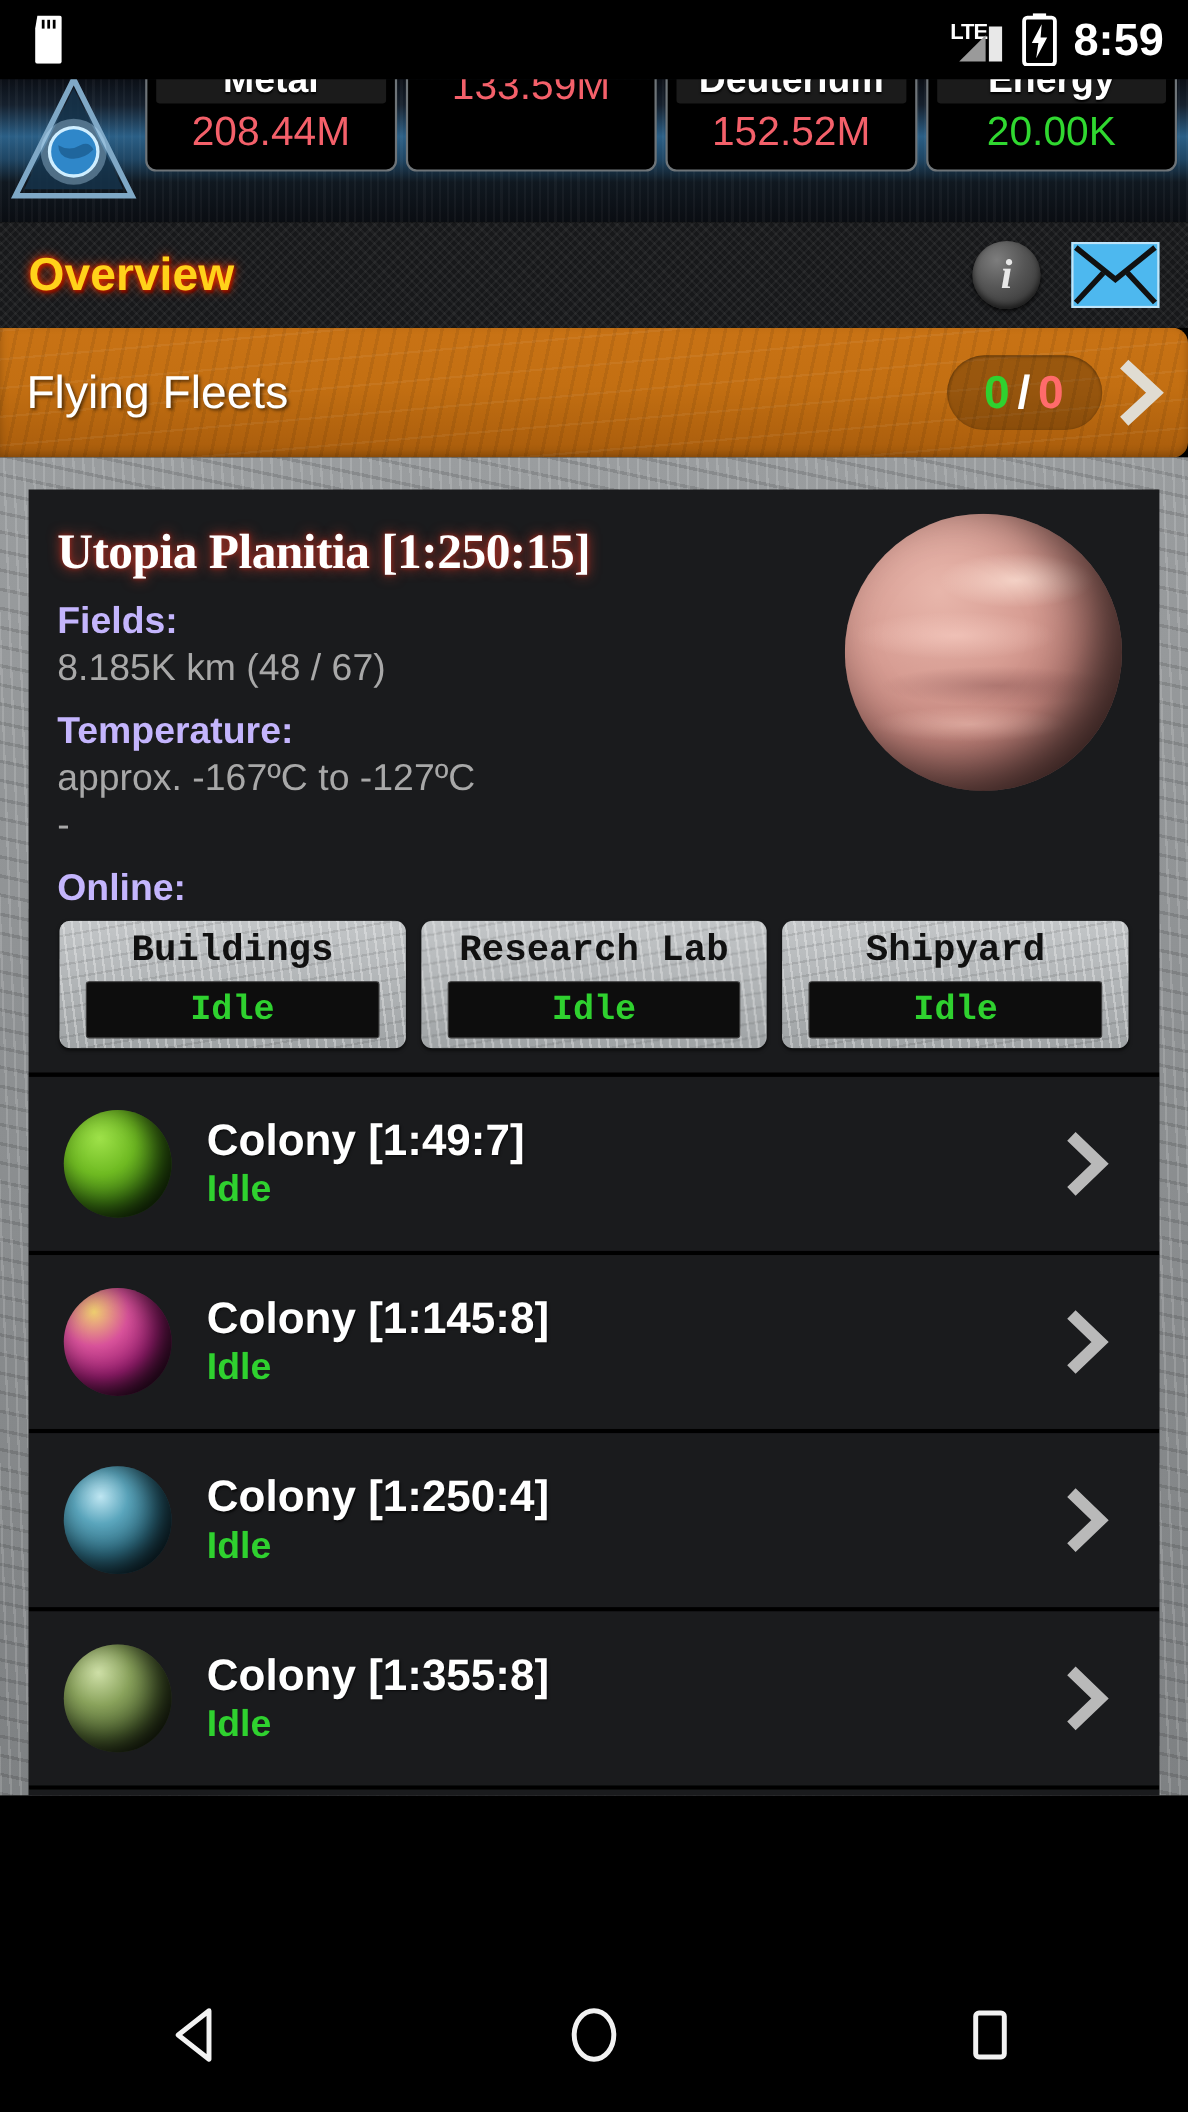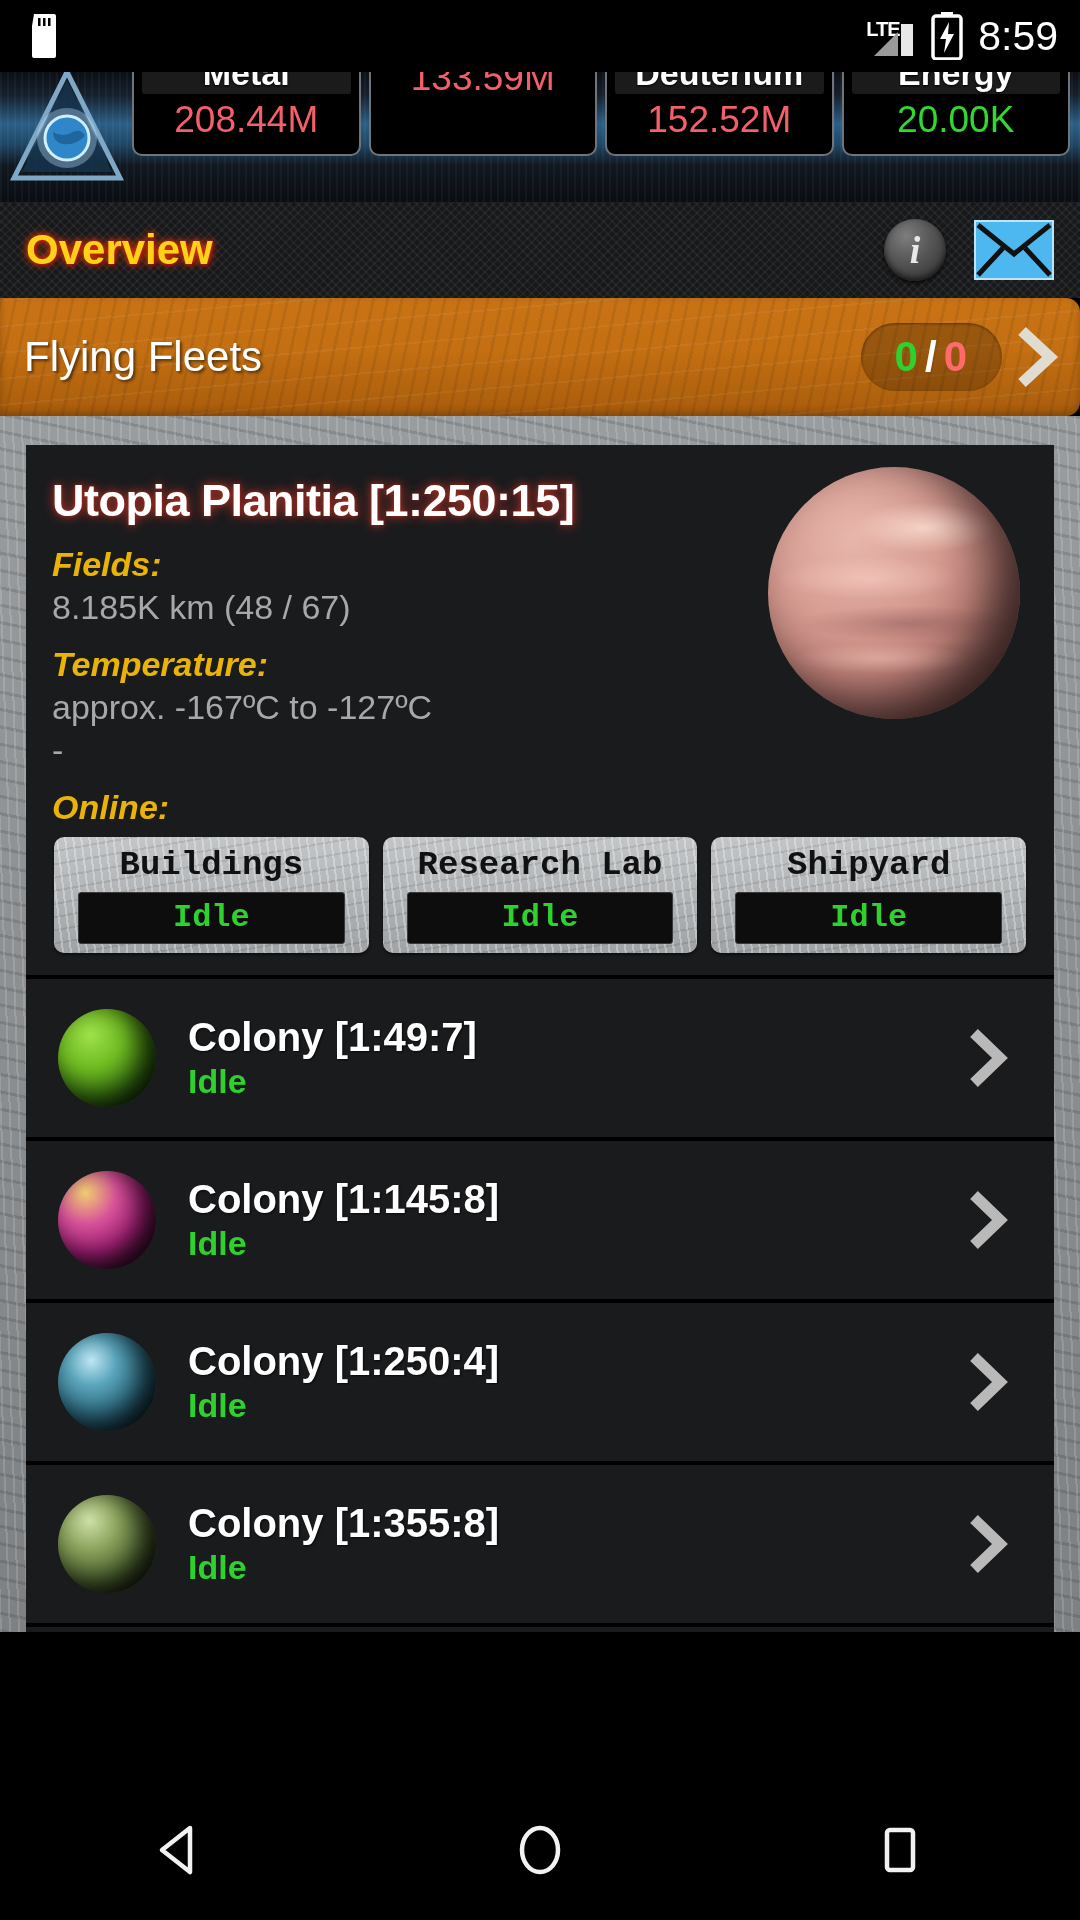--- a/index.html
+++ b/index.html
@@ -15,21 +15,21 @@
     height:72px; background:#000; position:relative;
     display:flex; align-items:center;
   }
   .sd-icon { position:absolute; left:28px; top:14px; width:34px; height:44px; }
   .status-right {
     position:absolute; right:22px; top:0; height:72px;
     display:flex; align-items:center; gap:14px;
   }
   .lte-label { color:#fff; font-size:20px; font-weight:bold; letter-spacing:-1px; }
   .signal-wrap { position:relative; width:44px; height:40px; }
-  .clock { color:#fff; font-size:41px; font-weight:400; letter-spacing:0px; }
+  .clock { color:#fff; font-size:41px; font-weight:700; letter-spacing:0px; }
 
   
   .resbar {
     position:relative; height:130px;
     background:
       linear-gradient(to bottom,#0b0f16 0%,#16212e 18%,#2b5f86 40%,#1f4664 56%,#101820 72%,#0a0d12 100%);
     overflow:hidden;
   }
   .resbar::after {
     content:""; position:absolute; inset:0;
@@ -129,22 +129,23 @@
     position:absolute; left:26px; right:26px; top:29px; bottom:-20px;
     background:#1a1b1d;
     overflow:hidden;
   }
 
   
   .mainplanet { position:relative; padding:30px 0 0 26px; height:530px; }
   .mp-title {
     color:#fff; font-size:45px; font-weight:bold; letter-spacing:-.5px;
     text-shadow:0 0 12px #c0392b, 0 0 4px #8b1a12;
-  }
-  .mp-label { color:#eab308; font-size:34px; font-weight:bold; margin-top:18px;font-style:italic; }
+    font-family:Liberation Serif, serif;
+  }
+  .mp-label { color:#c4b5fd; font-size:34px; font-weight:bold; margin-top:18px; }
   .mp-value { color:#a8a8a8; font-size:34px; margin-top:4px; }
   .mp-planet {
     position:absolute; right:34px; top:22px; width:252px; height:252px;
     border-radius:50%;
     background:
       radial-gradient(ellipse 45% 16% at 62% 24%, rgba(255,228,216,.75), transparent 62%),
       radial-gradient(ellipse 55% 13% at 40% 44%, rgba(255,215,205,.5), transparent 66%),
       radial-gradient(ellipse 60% 10% at 55% 62%, rgba(120,70,70,.38), transparent 70%),
       radial-gradient(ellipse 50% 9% at 45% 76%, rgba(255,210,198,.45), transparent 70%),
       radial-gradient(circle at 34% 28%, #e8b6ab 0%, #d79d93 34%, #bf8179 56%, #8c5a55 78%, #3a2526 96%);

